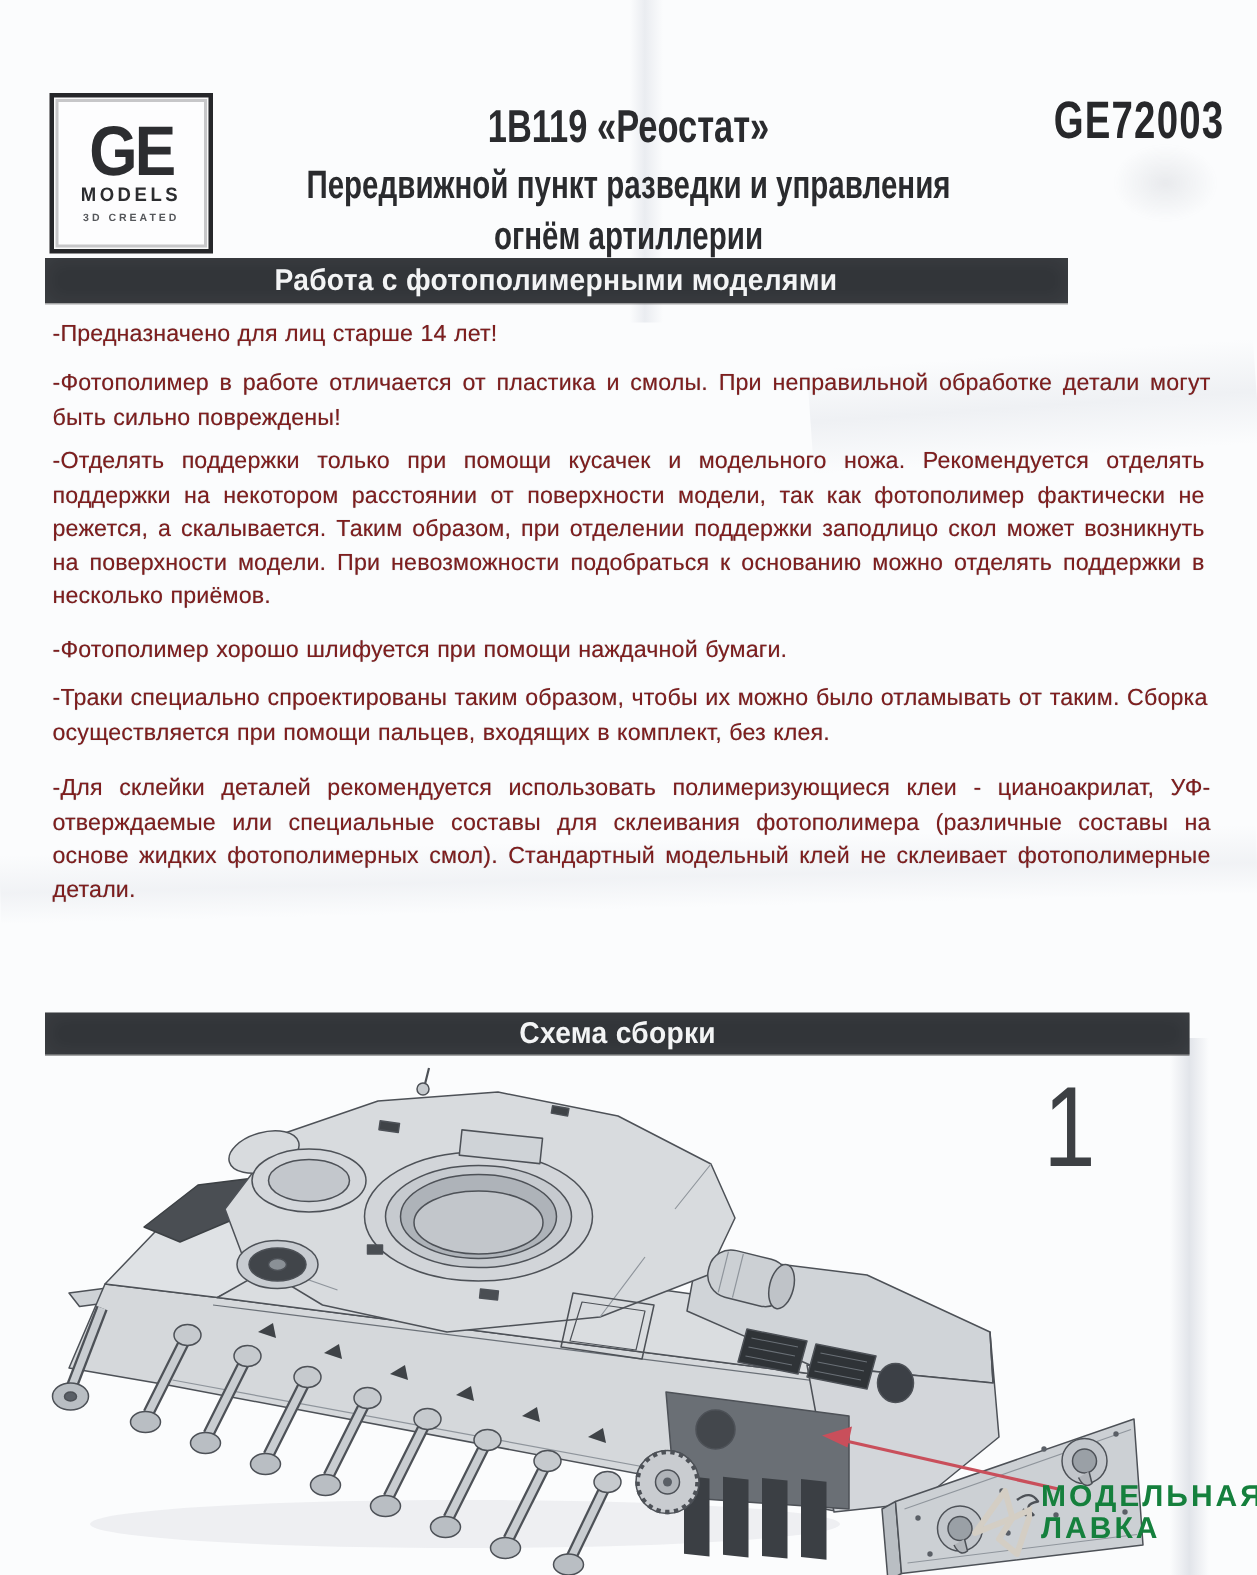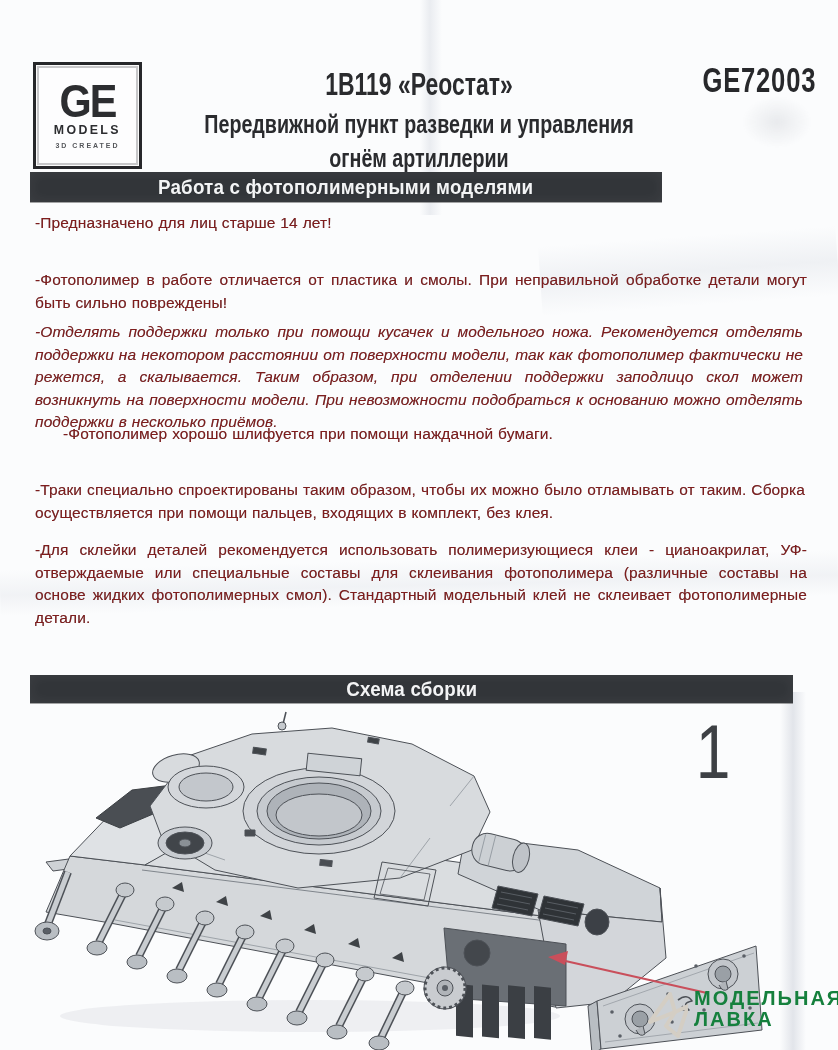--- a/index.html
+++ b/index.html
@@ -29,31 +29,31 @@
   .logo-tagline{font-size:7px;font-weight:bold;color:#55575b;letter-spacing:2px;margin-top:5px;}
   .title-block{position:absolute;left:139px;top:66px;width:560px;text-align:center;
     transform:scale(.82,1.1);transform-origin:center top;color:#2a2b2e;}
   .title-main{font-size:28px;font-weight:bold;line-height:34px;letter-spacing:0px;}
   .title-sub{font-size:24px;font-weight:bold;line-height:31px;margin-top:3px;}
   .product-code{position:absolute;right:22px;top:60px;font-size:32px;font-weight:bold;color:#27282b;
     transform:scale(.8,1.1);transform-origin:right top;letter-spacing:1px;}
   
   .banner{position:absolute;background:#323539;display:flex;align-items:center;justify-content:center;
     box-shadow:0 1px 0 rgba(0,0,0,.35), inset 0 0 14px rgba(255,255,255,.06);}
-  .banner-1{left:30px;top:172px;width:632px;height:30px;}
+  .banner-1{left:30px;top:172px;width:682px;height:30px;}
   .banner-2{left:30px;top:675px;width:763px;height:28px;}
   .banner-text{color:#f3f4f5;font-size:20px;font-weight:bold;letter-spacing:.2px;transform:scaleX(.94);}
   
   .para{position:absolute;left:35px;width:770px;font-size:15.5px;line-height:22.5px;
     color:#7f1d1d;letter-spacing:.1px;word-spacing:.5px;text-shadow:0 0 .5px rgba(54,57,61,.55);}
-  .just{text-align:justify;margin-top:24px;}
+  .just{text-align:justify;}
   .para-1{top:212px;}
   .para-2{top:245px;width:772px;}
-  .para-3{top:297px;width:768px;font-style:italic;}
-  .para-4{top:423px;margin-left:28px;}
+  .para-3{top:297px;width:768px;}
+  .para-4{top:423px;}
   .para-5{top:455px;}
   .para-6{top:515px;width:772px;}
   
   .step-number{position:absolute;left:683px;top:714px;width:60px;text-align:center;
     font-size:76px;line-height:76px;color:#3d4044;transform:scaleX(.82);font-weight:400;}
   .diagram{position:absolute;left:20px;top:710px;width:770px;height:340px;}
   
   .watermark{position:absolute;left:648px;top:988px;width:190px;display:flex;align-items:flex-start;
     color:#15803d;pointer-events:none;}
   .wm-icon{flex:0 0 auto;margin-top:4px;}

